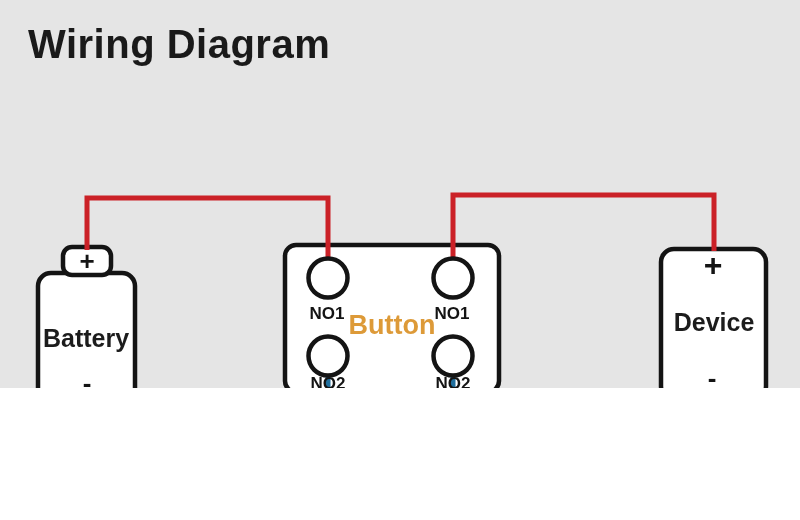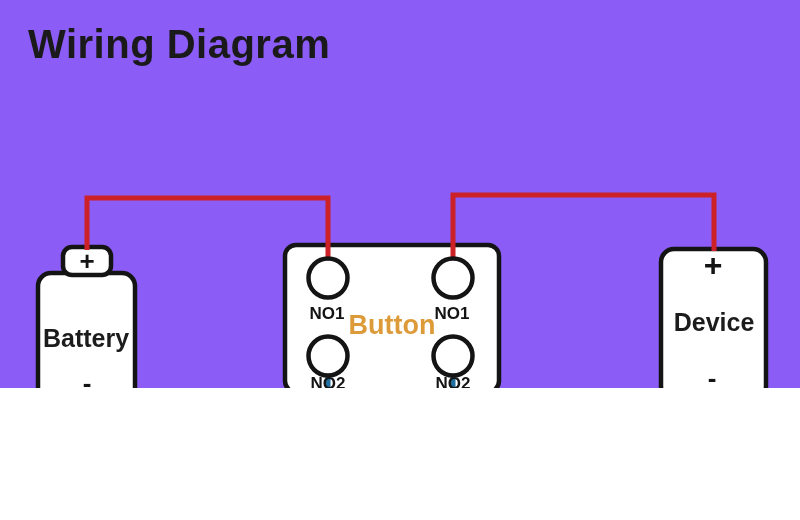--- a/index.html
+++ b/index.html
@@ -4,21 +4,21 @@
 <style>
   html, body {
     margin: 0;
     padding: 0;
     background: #ffffff;
   }
   .canvas {
     position: relative;
     width: 800px;
     height: 388px;
-    background: #8b5cf6;
+    background: #e5e5e5;
     overflow: hidden;
     font-family: "Liberation Sans", sans-serif;
   }
   svg {
     display: block;
     font-family: "Liberation Sans", sans-serif;
   }
   .title {
     font-size: 40px;
     font-weight: 700;

